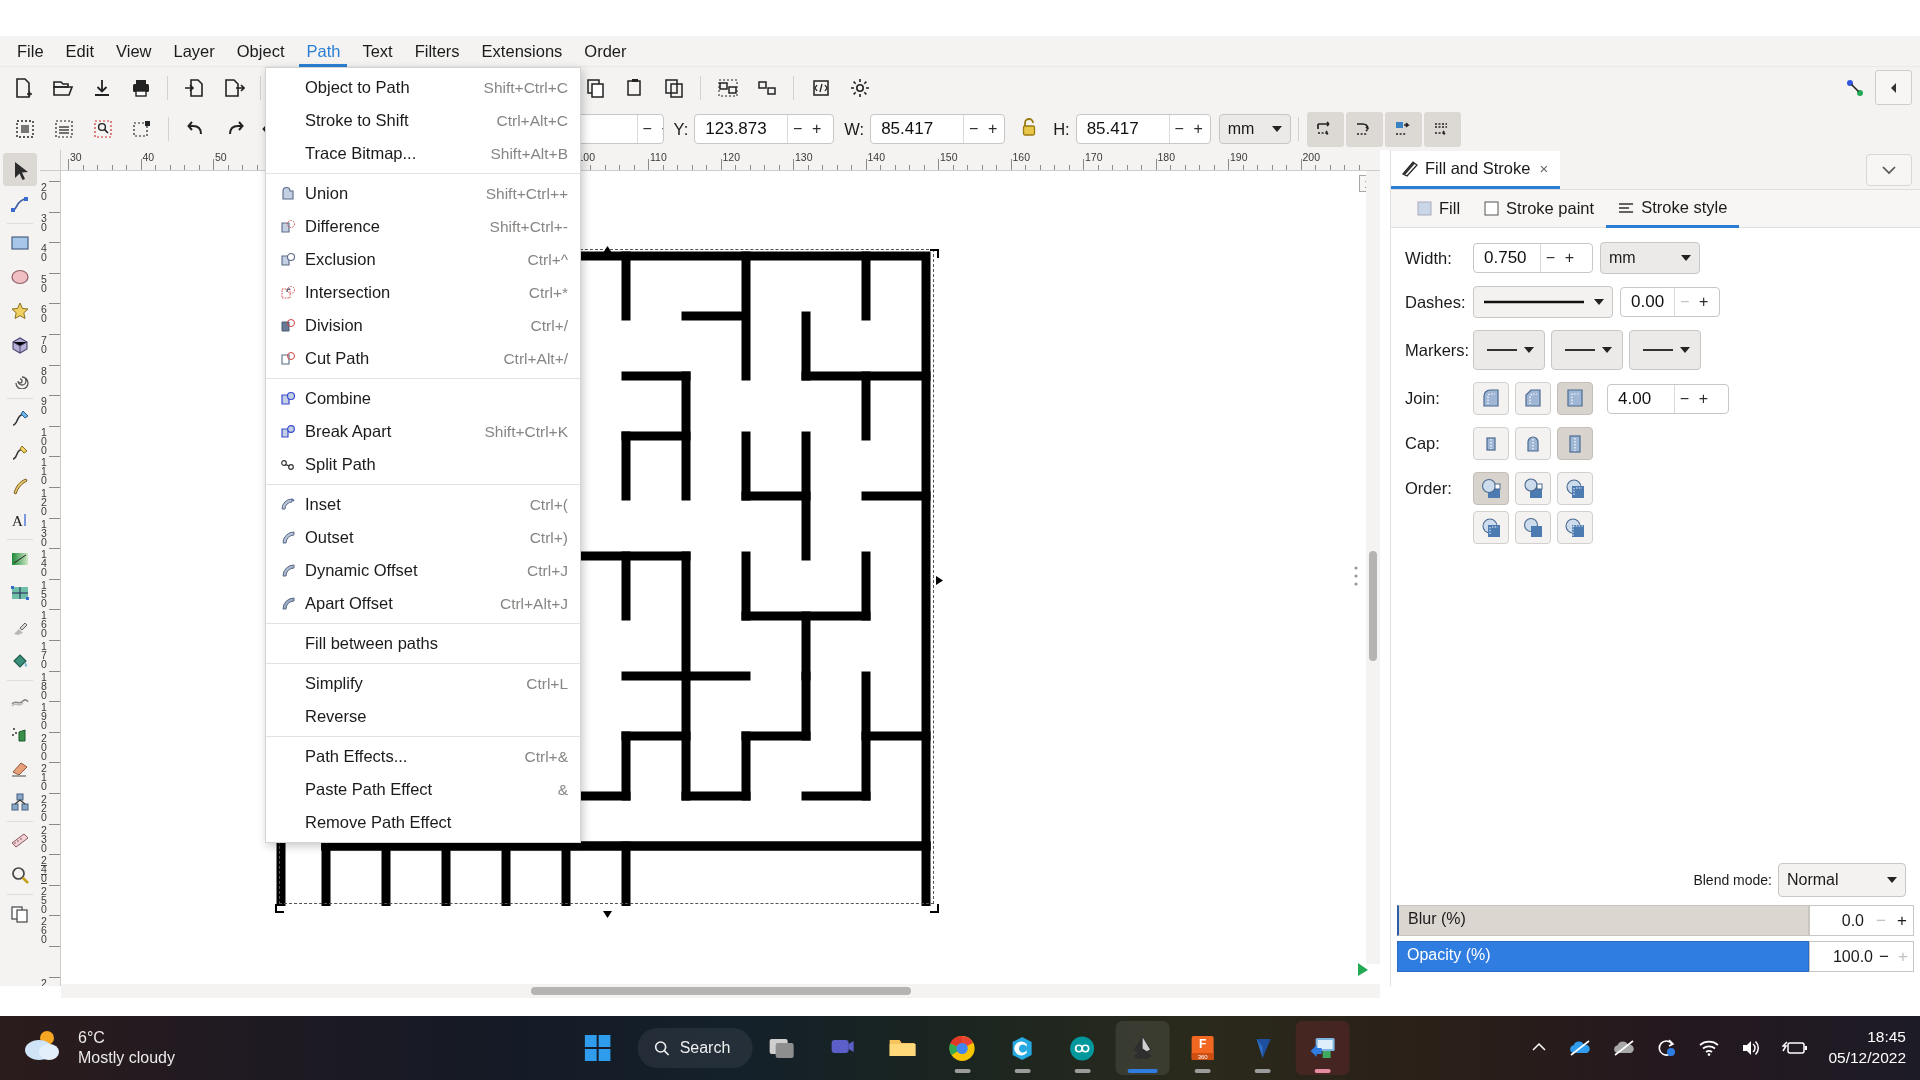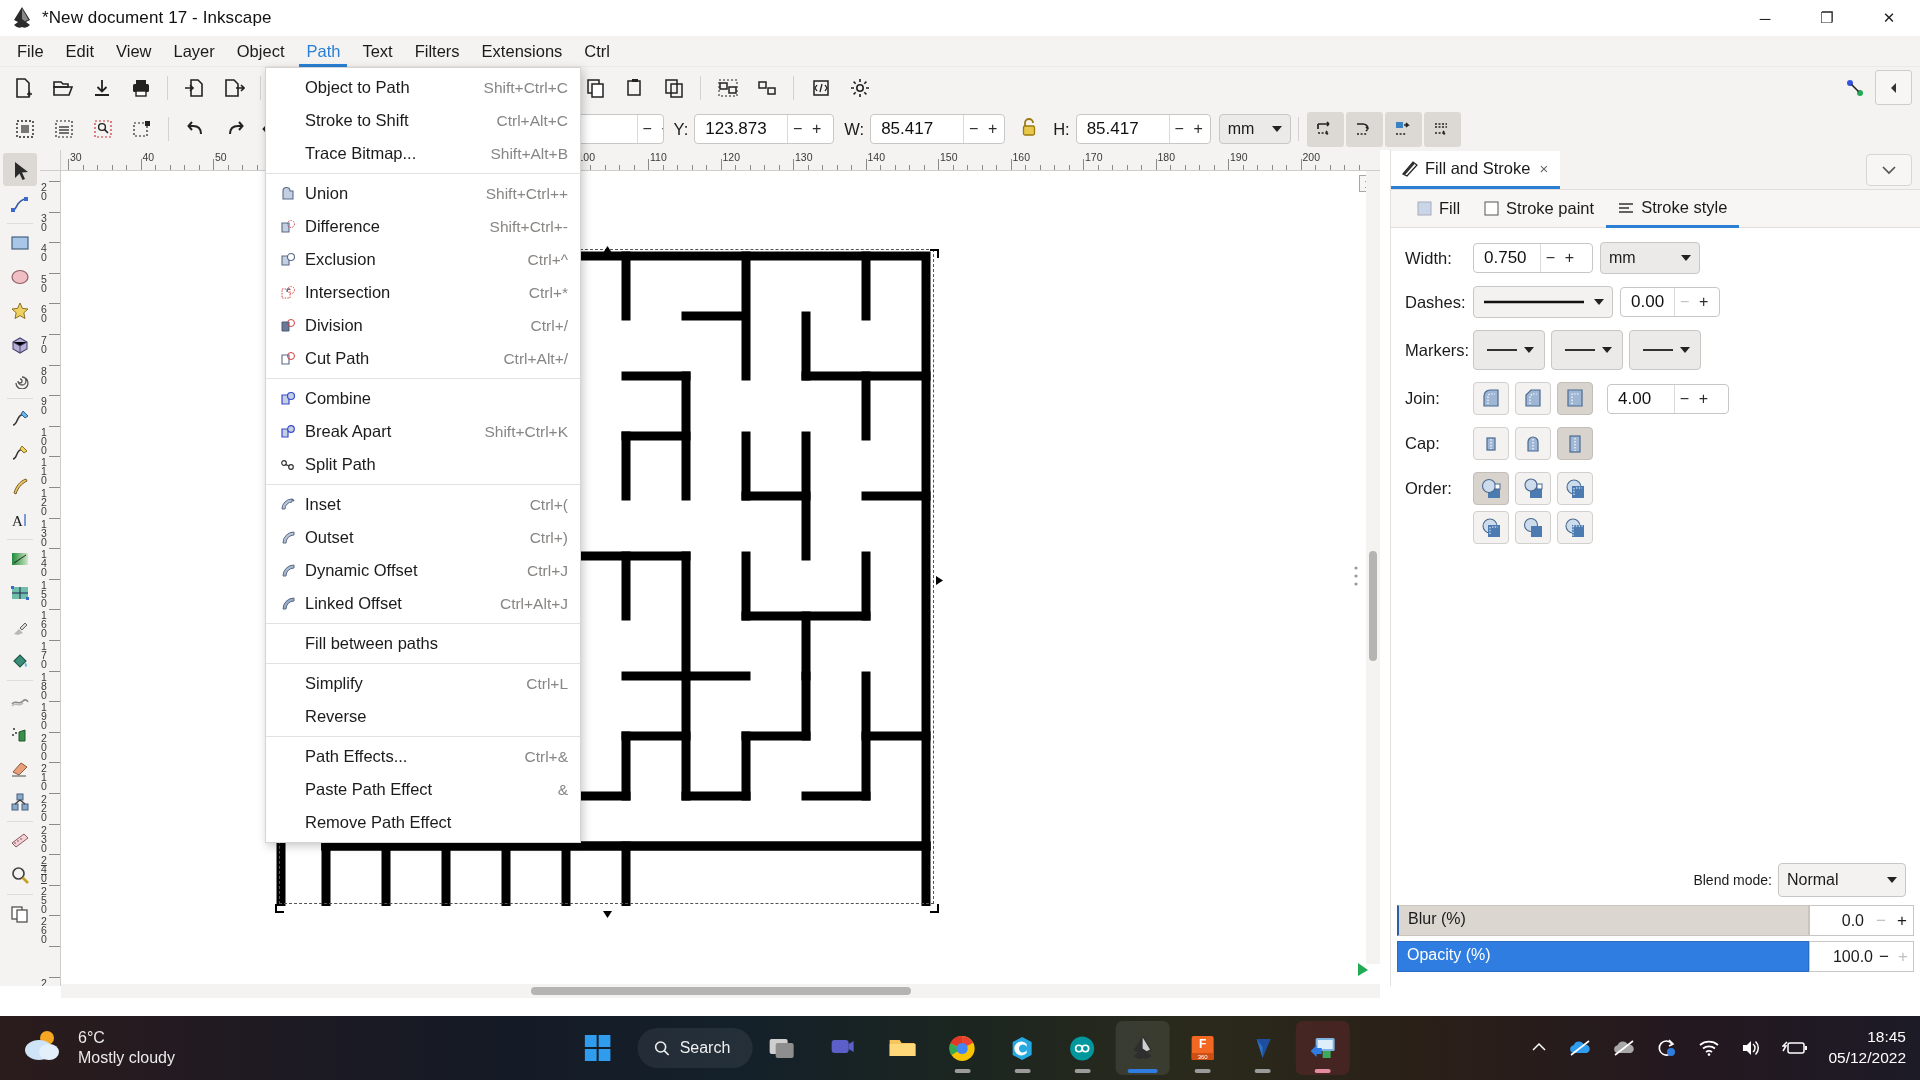--- a/index.html
+++ b/index.html
@@ -110,46 +110,32 @@
   .searchpill span { color:#efefef; font-size:16px; margin-left:9px; }
   .tb-right { position:absolute; right:14px; display:flex; align-items:center; color:#fff; }
   .tb-right .sysicon { margin:0 10px; display:flex; align-items:center; }
   .clock { text-align:right; color:#fff; font-size:15.5px; line-height:1.33; margin-left:10px; }
 </style>
 </head>
 <body>
 
 <div id="app">
 
-  <div class="titlebar">
-    <div class="logo">
-      <svg width="26" height="26" viewBox="0 0 26 26">
-        <path d="M13 2 L21 15 L17 17 L21 20 Q17 24 13 22 Q9 24 5 20 L9 17 L5 15 Z" fill="#2b2b2b"></path>
-        <path d="M13 3.5 L19.4 14.6 L16 16.3 L13 14 Z" fill="#888"></path>
-      </svg>
-    </div>
-    <div class="title">*New document 17 - Inkscape</div>
-    <div class="winbtns">
-      <div class="winbtn">─</div>
-      <div class="winbtn">❐</div>
-      <div class="winbtn close">✕</div>
-    </div>
-  </div>
 
   <div class="menubar">
     <div class="menuitem">File</div>
     <div class="menuitem">Edit</div>
     <div class="menuitem">View</div>
     <div class="menuitem">Layer</div>
     <div class="menuitem">Object</div>
     <div class="menuitem active">Path</div>
     <div class="menuitem">Text</div>
     <div class="menuitem">Filters</div>
     <div class="menuitem">Extensions</div>
-    <div class="menuitem">Ctrl</div>
+    <div class="menuitem">Order</div>
   </div>
 
   <div class="cmdbar">
     <div class="tbtn">
         <svg width="22" height="22" viewBox="0 0 22 22">
           <path d="M4 2h8l4 4v14H4z" fill="none" stroke="#222" stroke-width="1.6"></path>
           <path d="M14 17h5M16.5 14.5v5" stroke="#222" stroke-width="1.6"></path>
         </svg>
       </div>
     <div class="tbtn">
@@ -888,21 +874,21 @@
         </span>
         <span class="mlbl">Dynamic Offset</span>
         <span class="mkey">Ctrl+J</span>
       </div>
       <div class="mrow">
         <span class="mico">
           <svg width="17" height="16">
             <path d="M3 13 A11 11 0 0 1 14 2 L14 5 A8 8 0 0 0 6 13 Z" fill="#9aabc6" stroke="#5a6a86" stroke-width="1"></path>
           </svg>
         </span>
-        <span class="mlbl">Linked Offset</span>
+        <span class="mlbl">Apart Offset</span>
         <span class="mkey">Ctrl+Alt+J</span>
       </div>
       <div class="msep"></div>
       <div class="mrow">
         <span class="mico"></span>
         <span class="mlbl">Fill between paths</span>
         <span class="mkey"></span>
       </div>
       <div class="msep"></div>
       <div class="mrow">

